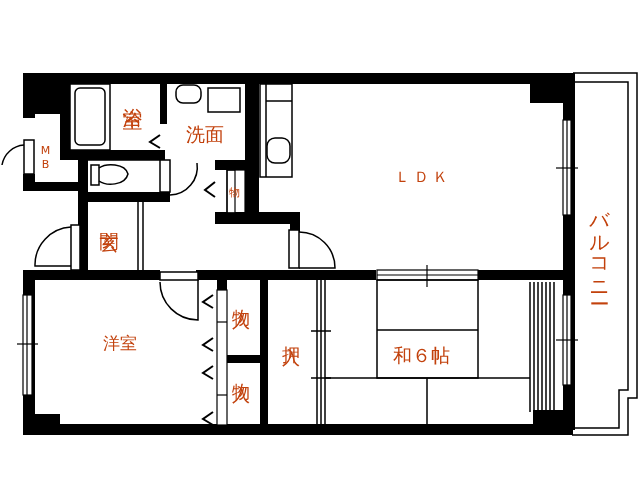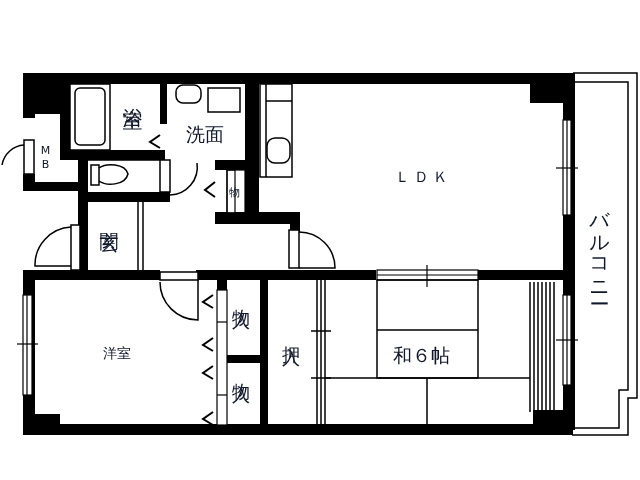--- a/index.html
+++ b/index.html
@@ -1,18 +1,18 @@
 <!DOCTYPE html>
 <html><head>
   <meta charset="utf-8">
   <style>
     html, body { margin: 0; padding: 0; background: #ffffff; }
     body { width: 640px; height: 480px; position: relative; overflow: hidden; font-family: "DejaVu Sans", sans-serif; }
     #plan { position: absolute; left: 0; top: 0; width: 640px; height: 480px; }
-    .lbl { position: absolute; color: #0f172a; font-family: "DejaVu Sans", sans-serif; line-height: 1; white-space: nowrap; }
+    .lbl { position: absolute; color: #c2410c; font-family: "DejaVu Sans", sans-serif; line-height: 1; white-space: nowrap; }
     .v { writing-mode: vertical-rl; text-orientation: upright; letter-spacing: 1px; }
   </style>
 </head>
 <body>
 
 <svg id="plan" viewBox="0 0 640 480" xmlns="http://www.w3.org/2000/svg">
 
   <g fill="none" stroke="#000" stroke-width="1.5">
     <path d="M573 73 L637 73 L637 398 L628 398 L628 435 L572 435"></path>
     <path d="M573 82 L628 82 L628 390 L619 390 L619 428 L572 428"></path>
@@ -145,17 +145,17 @@
   </g>
 </svg>
 
 <div class="lbl v" style="left:123px; top:92px; font-size:20px;">浴室</div>
 <div class="lbl" style="left:186px; top:125px; font-size:19px;">洗面</div>
 <div class="lbl v" style="left:40px; top:144px; font-size:11px;">MB</div>
 <div class="lbl" style="left:229px; top:187px; font-size:11px;">物</div>
 <div class="lbl v" style="left:100px; top:217px; font-size:19px;">玄関</div>
 <div class="lbl" style="left:395px; top:170px; font-size:15px; letter-spacing:4px;">ＬＤＫ</div>
 <div class="lbl v" style="left:590px; top:198px; font-size:20px;">バルコニー</div>
-<div class="lbl" style="left:103px; top:346px; font-size:14px;">洋室</div>
+<div class="lbl" style="left:103px; top:335px; font-size:17px;">洋室</div>
 <div class="lbl v" style="left:232px; top:295px; font-size:18px;">物入</div>
 <div class="lbl v" style="left:232px; top:369px; font-size:18px;">物入</div>
 <div class="lbl v" style="left:282px; top:332px; font-size:18px;">押入</div>
 <div class="lbl" style="left:393px; top:346px; font-size:19px;">和６帖</div>
 
 </body></html>

